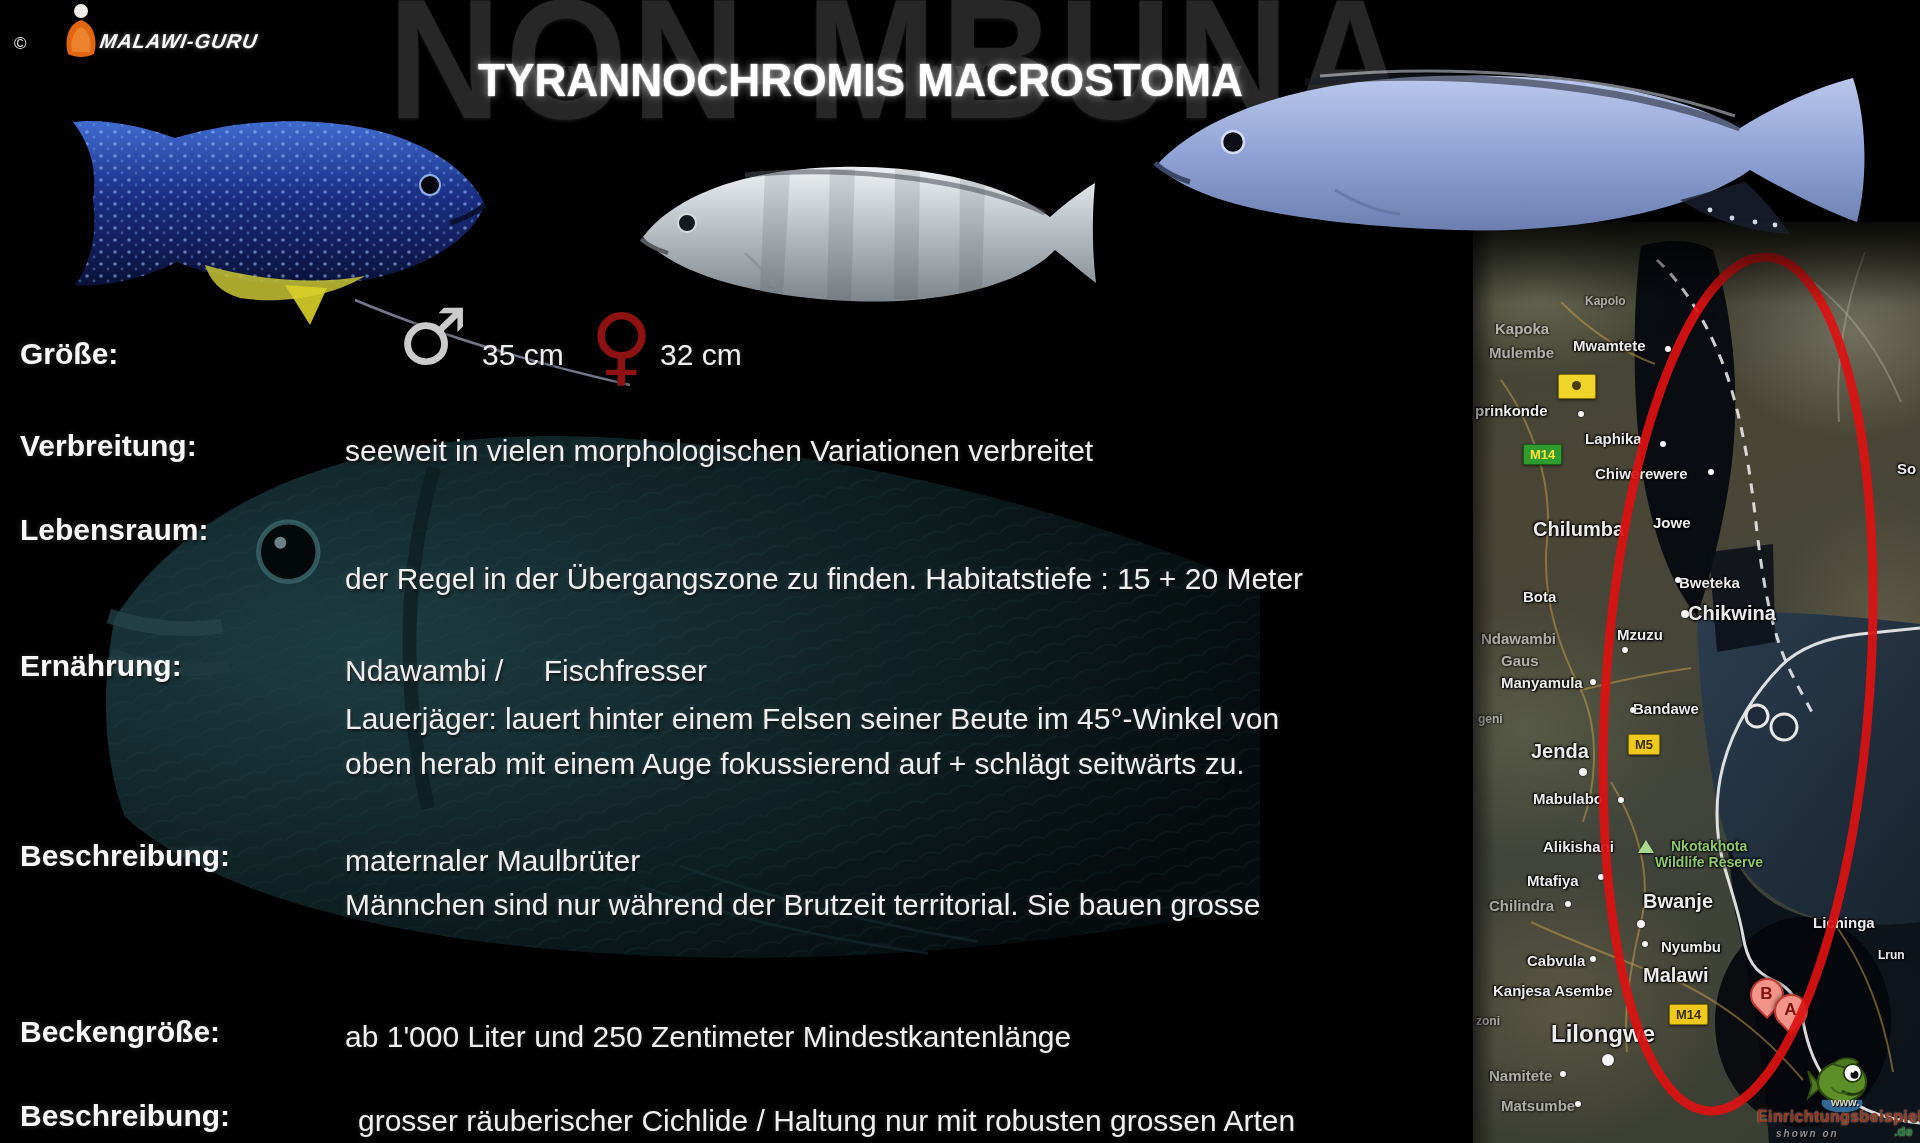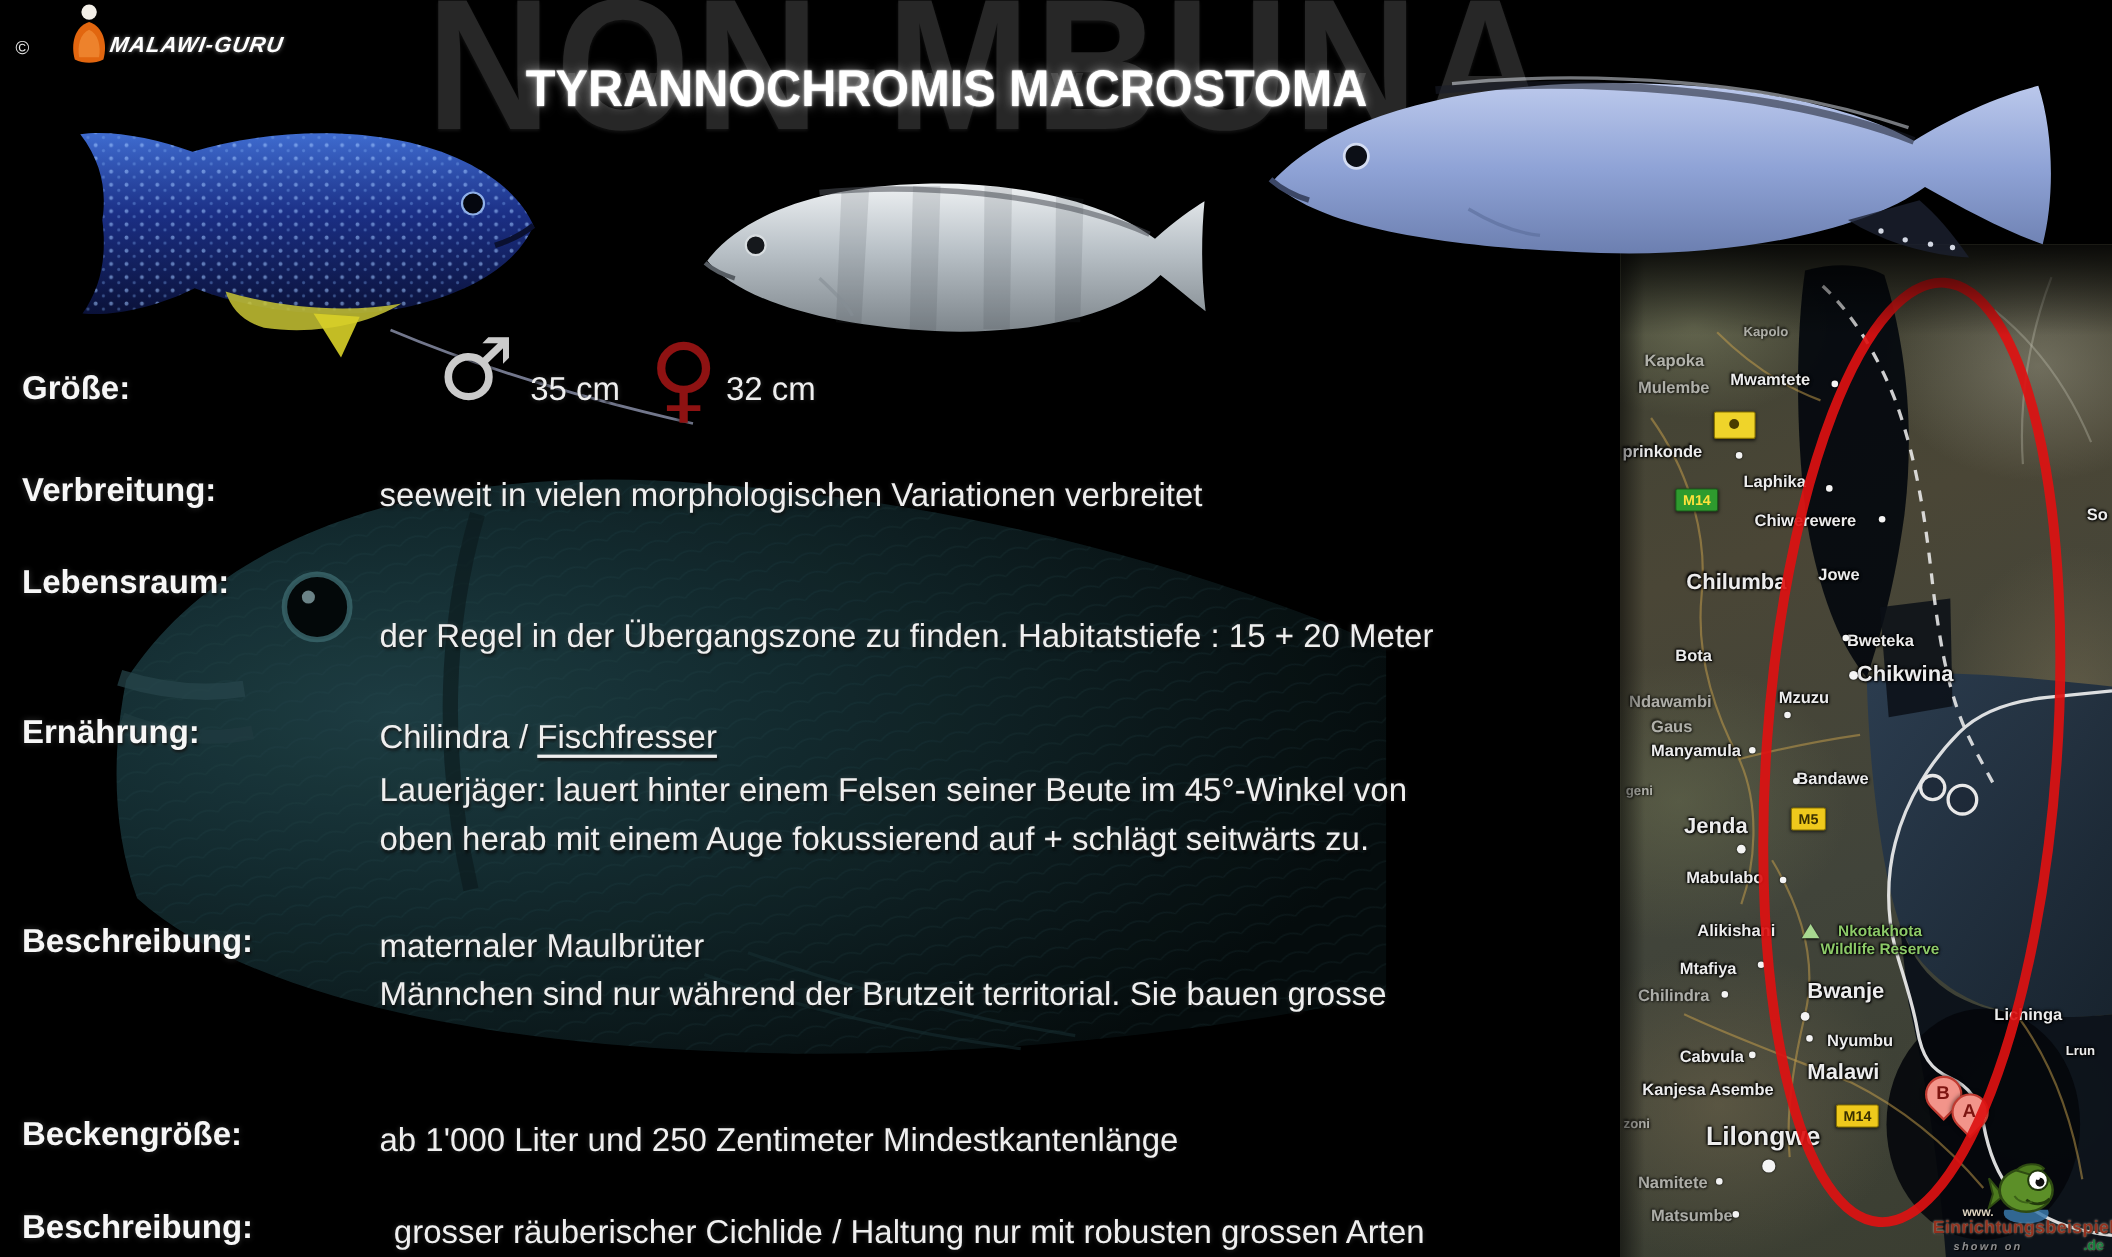--- a/index.html
+++ b/index.html
@@ -30,21 +30,21 @@
 
   
   .row-label{position:absolute;left:20px;font:bold 30px/36px "Liberation Sans",sans-serif;color:#f7f7f7;
              text-shadow:0 0 6px rgba(255,255,255,.2),1px 2px 3px #000;z-index:10;white-space:nowrap;}
   .val{position:absolute;font:30px/45px "Liberation Sans",sans-serif;color:#efefef;
        text-shadow:0 0 5px rgba(255,255,255,.18),1px 2px 3px #000;z-index:10;white-space:nowrap;}
   .sym{position:absolute;z-index:10;font-family:"DejaVu Sans",sans-serif;line-height:1;
        text-shadow:0 0 6px rgba(0,0,0,.8);}
   .sym.male{font-size:78px;}
   .sym.female{font-size:86px;}
-  .u{text-decoration:underline;text-underline-offset:6px;}
+  .u{text-underline-offset:6px;margin-left:32px;}
 
   
   .bg-fish{position:absolute;left:85px;top:385px;z-index:3;opacity:.95;}
 
   
   #map{position:absolute;left:1473px;top:222px;width:447px;height:921px;z-index:4;overflow:hidden;
     background:
       radial-gradient(ellipse 180px 120px at 15% 8%,rgba(125,128,98,.55),transparent 70%),
       radial-gradient(ellipse 200px 150px at 85% 12%,rgba(152,150,132,.5),transparent 70%),
       radial-gradient(ellipse 160px 200px at 92% 45%,rgba(128,116,86,.45),transparent 70%),
@@ -81,21 +81,21 @@
   .tri{position:absolute;z-index:12;left:165px;top:618px;width:0;height:0;
        border-left:8px solid transparent;border-right:8px solid transparent;border-bottom:13px solid #a8d890;
        filter:drop-shadow(0 1px 1px #000);}
   .map-pin{position:absolute;z-index:16;width:30px;height:30px;background:#f2948a;border:2px solid #c03a30;
        border-radius:50% 50% 50% 0;transform:rotate(-45deg);box-shadow:0 0 5px rgba(0,0,0,.7);}
   .map-pin span{transform:rotate(45deg);display:block;width:100%;text-align:center;line-height:28px;
        font-weight:bold;color:#7d1410;font-size:17px;}
 
   
   .site-wm{position:absolute;z-index:40;}
-  .wm-www{left:1784px;top:1096px;font:bold 11px "Liberation Sans",sans-serif;color:#ddd3c0;
+  .wm-www{left:1831px;top:1096px;font:bold 11px "Liberation Sans",sans-serif;color:#ddd3c0;
        text-shadow:1px 1px 1px #000;}
   .wm-name{left:1757px;top:1108px;font:bold 16px "Liberation Sans",sans-serif;color:#93321f;
        text-shadow:0 0 2px #d8d0be,1px 1px 1px #000;letter-spacing:.4px;}
   .wm-tld{left:1894px;top:1124px;font:bold 13px "Liberation Sans",sans-serif;color:#15803d;
        text-shadow:0 0 2px #d8d0be,1px 1px 1px #000;}
   .wm-tag{left:1776px;top:1128px;font:italic bold 10px "Liberation Sans",sans-serif;color:#8f8f8f;
        letter-spacing:2px;text-shadow:1px 1px 1px #000;}
   .wm-fish{left:1806px;top:1048px;}
 </style>
 </head>
@@ -320,21 +320,21 @@
   <div class="sym female" style="left: 590px; top: 302px; color: rgb(142, 18, 18);">♀</div>
   <div class="val" style="left:660px;top:332px">32 cm</div>
 
   <div class="row-label" style="top:428px">Verbreitung:</div>
   <div class="val" style="left:345px;top:428px">seeweit in vielen morphologischen  Variationen verbreitet</div>
 
   <div class="row-label" style="top:512px">Lebensraum:</div>
   <div class="val" style="left:345px;top:556px">der Regel in der Übergangszone zu finden. Habitatstiefe : 15 + 20 Meter</div>
 
   <div class="row-label" style="top:648px">Ernährung:</div>
-  <div class="val" style="left:345px;top:648px"><span>Chilindra / </span><span class="u">Fischfresser</span></div>
+  <div class="val" style="left:345px;top:648px"><span>Ndawambi / </span><span class="u">Fischfresser</span></div>
   <div class="val" style="left:345px;top:696px">Lauerjäger:  lauert hinter einem Felsen seiner Beute im 45°-Winkel von</div>
   <div class="val" style="left:345px;top:741px">oben herab mit einem  Auge fokussierend auf + schlägt seitwärts zu.</div>
 
   <div class="row-label" style="top:838px">Beschreibung:</div>
   <div class="val" style="left:345px;top:838px">maternaler Maulbrüter</div>
   <div class="val" style="left:345px;top:882px">Männchen sind nur während der Brutzeit territorial. Sie bauen grosse</div>
 
   <div class="row-label" style="top:1014px">Beckengröße:</div>
   <div class="val" style="left:345px;top:1014px">ab 1'000 Liter und 250 Zentimeter Mindestkantenlänge</div>
 

